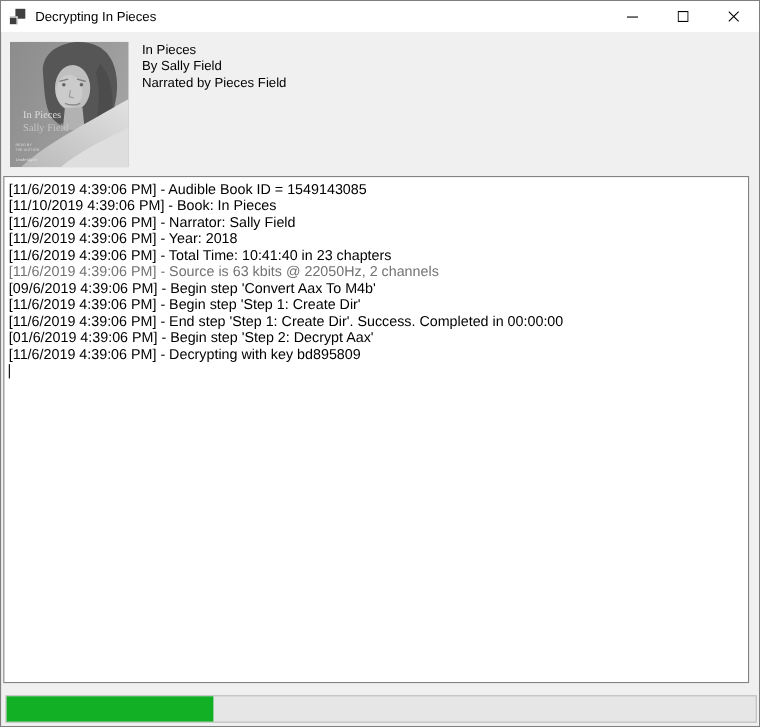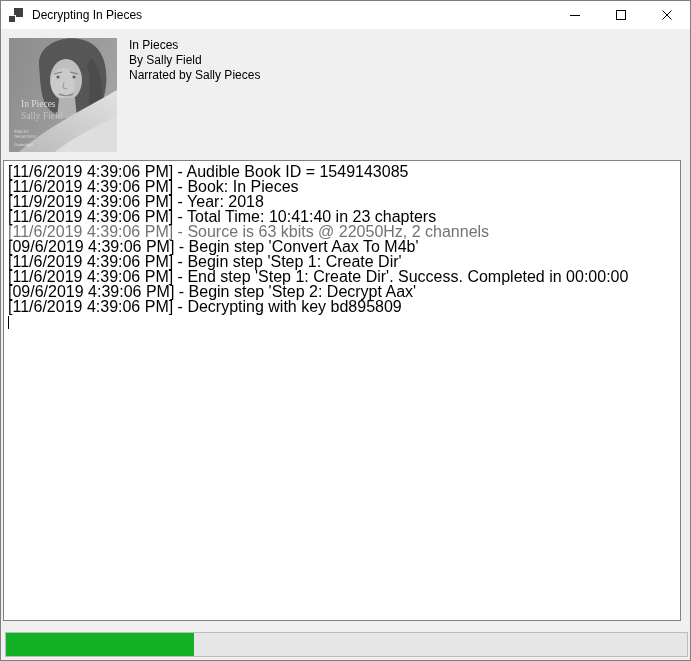--- a/index.html
+++ b/index.html
@@ -39,21 +39,21 @@
   .cover svg { display: block; }
   .book-info {
     position: absolute; left: 128px; top: 37px;
     font-size: 12px; line-height: 15px; color: #000;
   }
   
   .log {
     position: absolute; left: 2px; top: 159px; width: 678px; height: 461px;
     background: #ffffff; border: 1px solid #828282; box-sizing: border-box;
     padding: 3px 2px 0 4px; overflow: hidden;
-    font-size: 16px; line-height: 15px; color: #000; cursor: text;
+    font-size: 13px; line-height: 15px; color: #000; cursor: text;
   }
   .log-line { white-space: pre; height: 15px; }
   .log-line.red { color: #737373; }
   .caret-line { height: 15px; }
   .caret { display: inline-block; width: 1px; height: 13px; background: #000; vertical-align: middle; }
   
   .progress {
     position: absolute; left: 4px; top: 631px; width: 683px; height: 25px;
     background: #e6e6e6; border: 1px solid #bcbcbc; box-sizing: border-box;
   }
@@ -131,33 +131,34 @@
       <text x="12" y="81" font-family="Liberation Serif, serif" font-size="9.5" fill="#c3c3c3">Sally Field</text>
       <text x="5" y="95" font-family="Liberation Sans, sans-serif" font-size="3.4" fill="#d8d8d8">READ BY</text>
       <text x="5" y="99.5" font-family="Liberation Sans, sans-serif" font-size="3.4" fill="#d8d8d8">THE AUTHOR</text>
       <text x="5" y="108" font-family="Liberation Serif, serif" font-size="4" font-style="italic" fill="#e2e2e2">Unabridged</text>
     </svg>
   </div>
 
   <div class="book-info">
     <div>In Pieces</div>
     <div>By Sally Field</div>
-    <div>Narrated by Sally Pieces</div>
+    <div>Narrated by Pieces Field</div>
   </div>
 
   <div class="log">
     <div class="log-line">[11/6/2019 4:39:06 PM] - Audible Book ID = 1549143085</div>
-      <div class="log-line">[11/6/2019 4:39:06 PM] - Book: In Pieces</div>
+      <div class="log-line">[11/10/2019 4:39:06 PM] - Book: In Pieces</div>
+      <div class="log-line">[11/6/2019 4:39:06 PM] - Narrator: Sally Field</div>
       <div class="log-line">[11/9/2019 4:39:06 PM] - Year: 2018</div>
       <div class="log-line">[11/6/2019 4:39:06 PM] - Total Time: 10:41:40 in 23 chapters</div>
       <div class="log-line red">[11/6/2019 4:39:06 PM] - Source is 63 kbits @ 22050Hz, 2 channels</div>
       <div class="log-line">[09/6/2019 4:39:06 PM] - Begin step 'Convert Aax To M4b'</div>
       <div class="log-line">[11/6/2019 4:39:06 PM] - Begin step 'Step 1: Create Dir'</div>
       <div class="log-line">[11/6/2019 4:39:06 PM] - End step 'Step 1: Create Dir'. Success. Completed in 00:00:00</div>
-      <div class="log-line">[09/6/2019 4:39:06 PM] - Begin step 'Step 2: Decrypt Aax'</div>
+      <div class="log-line">[01/6/2019 4:39:06 PM] - Begin step 'Step 2: Decrypt Aax'</div>
       <div class="log-line">[11/6/2019 4:39:06 PM] - Decrypting with key bd895809</div>
       <div class="caret-line"><span class="caret"></span></div>
   </div>
 
   <div class="progress">
     <div class="progress-fill" style="width: 27.6%; background: rgb(17, 176, 37);"></div>
   </div>
 
 </div>
 

